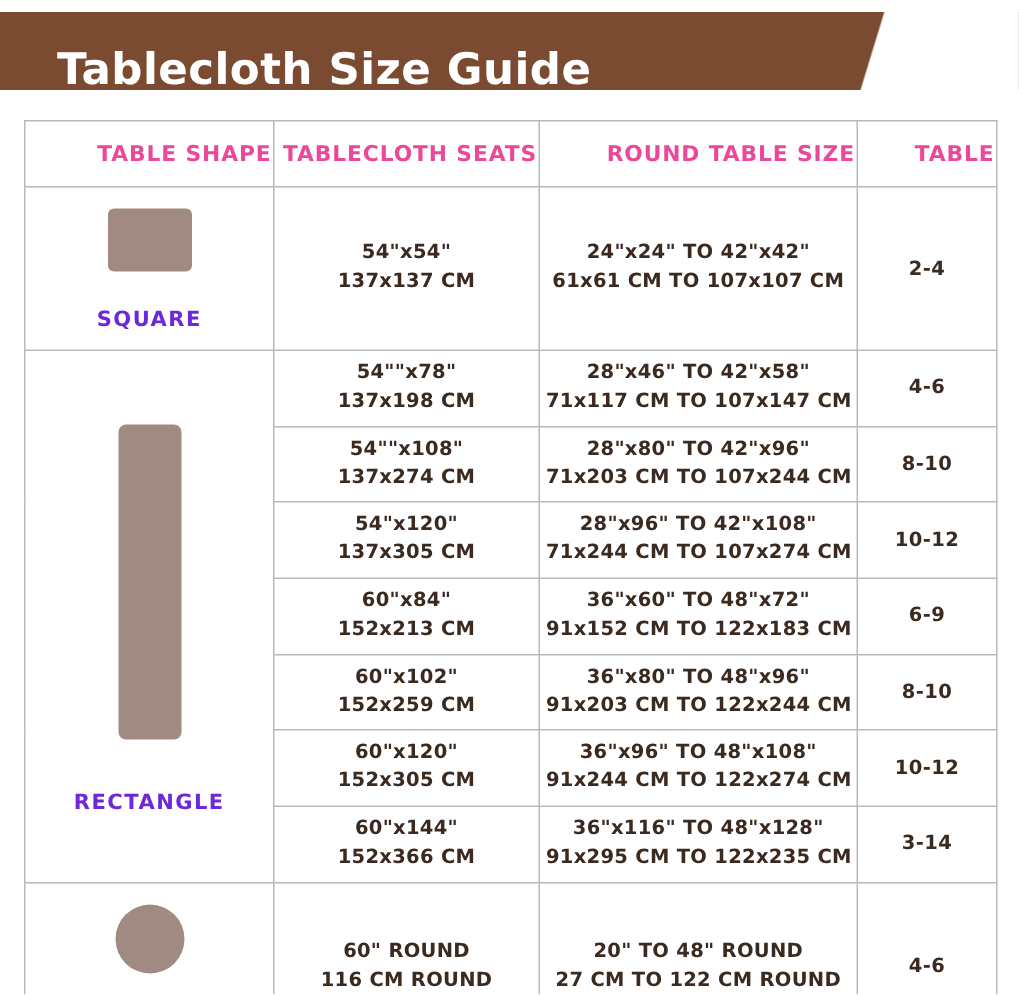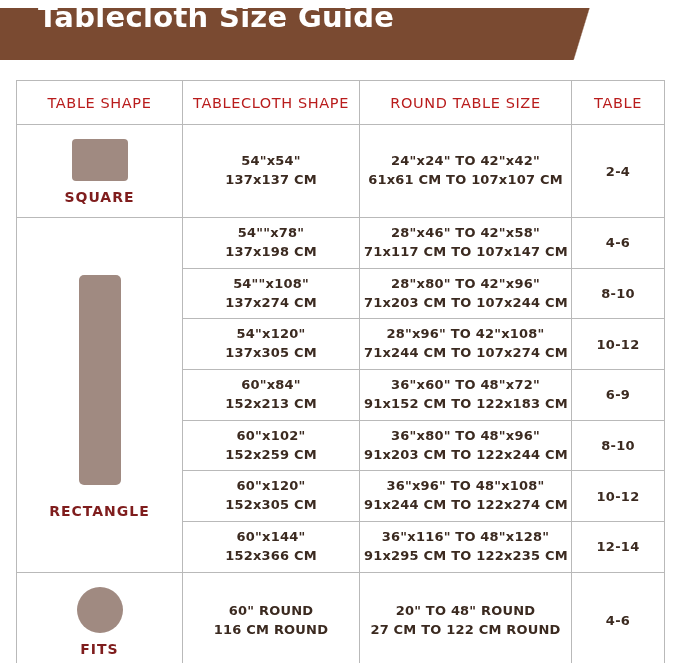--- a/index.html
+++ b/index.html
@@ -40,21 +40,21 @@
     position: absolute;
     right: 0;
     top: 0;
     width: 120px;
     height: 52px;
     background: linear-gradient(107deg, #7a4a31 0%, #7a4a31 22%, #ffffff 23%, #ffffff 100%);
   }
   .banner-title {
     position: absolute;
     left: 38px;
-    top: 0;
+    top: 29px;
     color: #ffffff;
     font-size: 29px;
     font-weight: bold;
     letter-spacing: 0.3px;
     font-family: "DejaVu Sans", sans-serif;
     white-space: nowrap;
   }
 
   
   .table-wrap {
@@ -71,38 +71,39 @@
   table.guide th, table.guide td {
     border: 1px solid #b9b9b9;
     text-align: center;
     vertical-align: middle;
     color: #3b2a20;
     font-family: "DejaVu Sans", sans-serif;
   }
   table.guide thead th {
     height: 44px;
     font-size: 14.5px;
-    font-weight: normal;
+    font-weight: bold;
     letter-spacing: 0.6px;
-    color: #b91c1c;
+    color: #ec4899;
+    text-align: right;
   }
   col.c-shape { width: 166px; }
   col.c-size  { width: 177px; }
   col.c-fits  { width: 212px; }
   col.c-seats { width: 93px; }
 
   td.shape-cell {
     padding: 10px 4px 12px 4px;
   }
   .shape-label {
     font-size: 14px;
     font-weight: bold;
     letter-spacing: 1px;
-    color: #7f1d1d;
-    margin-top: 8px;
+    color: #6d28d9;
+    margin-top: 24px;
   }
   .swatch-square {
     width: 56px;
     height: 42px;
     background: #a08a81;
     border-radius: 4px;
     margin: 4px auto 0 auto;
   }
   .swatch-rect {
     width: 42px;
@@ -156,21 +157,21 @@
     <table class="guide">
       <colgroup>
         <col class="c-shape">
         <col class="c-size">
         <col class="c-fits">
         <col class="c-seats">
       </colgroup>
       <thead>
         <tr>
           <th>TABLE SHAPE</th>
-          <th>TABLECLOTH SHAPE</th>
+          <th>TABLECLOTH SEATS</th>
           <th>ROUND TABLE SIZE</th>
           <th>TABLE</th>
         </tr>
       </thead>
       <tbody>
 
         <tr>
           <td class="shape-cell" rowspan="1">
             <div class="swatch-square"></div>
             <div class="shape-label">SQUARE</div>
@@ -266,21 +267,21 @@
 
         <tr>
           <td class="data-cell">
             <span class="line">60"x144"</span>
             <span class="line">152x366 CM</span>
           </td>
           <td class="data-cell">
             <span class="line">36"x116" TO 48"x128"</span>
             <span class="line">91x295 CM TO 122x235 CM</span>
           </td>
-          <td class="seats-cell">12-14</td>
+          <td class="seats-cell">3-14</td>
         </tr>
 
         <tr>
           <td class="shape-cell" rowspan="1">
             <div class="swatch-round"></div>
             <div class="shape-label">FITS</div>
           </td>
           <td class="data-cell">
             <span class="line">60" ROUND</span>
             <span class="line">116 CM ROUND</span>

